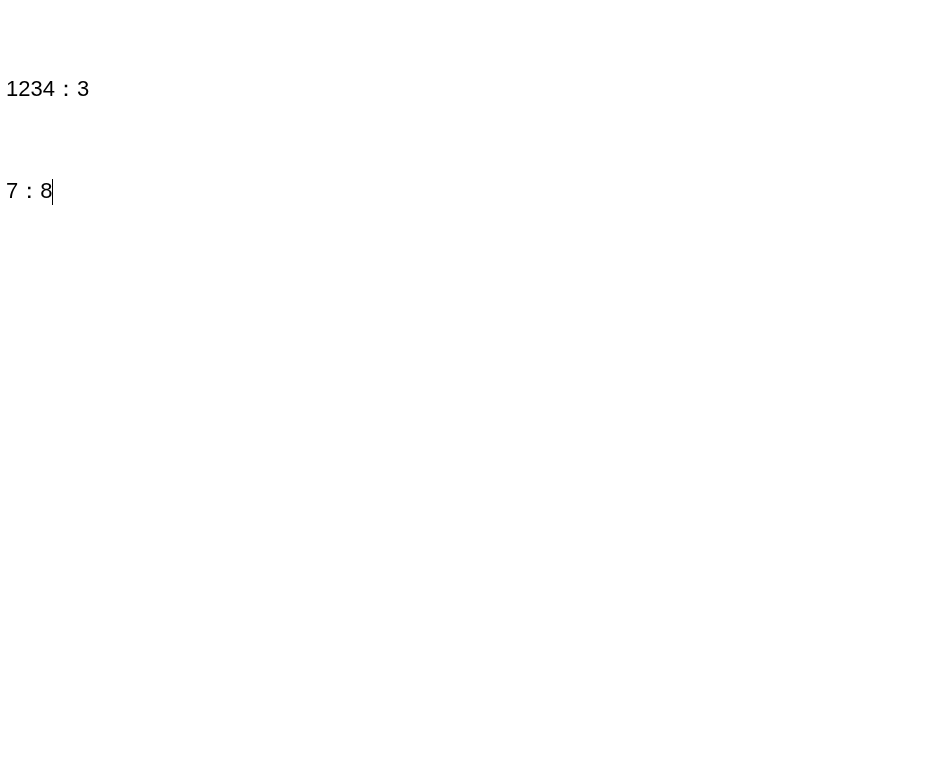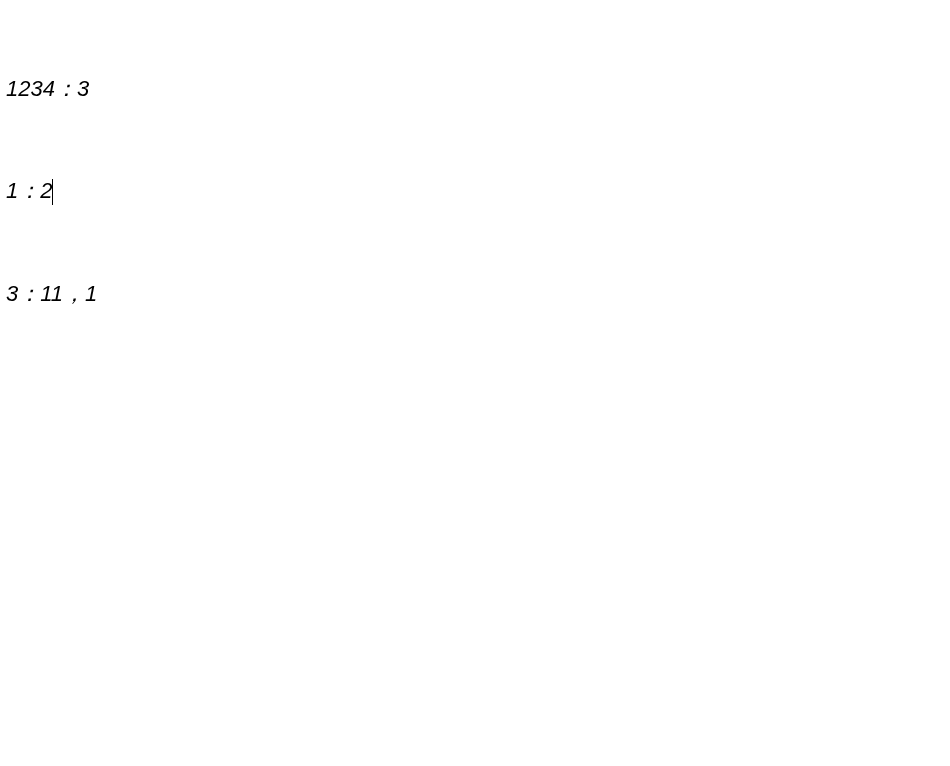--- a/index.html
+++ b/index.html
@@ -36,21 +36,20 @@
       font-size: 22px;
       line-height: 1.55;
       color: #000000;
       white-space: pre;
       font-family: "Microsoft YaHei", Arial, sans-serif;
       position: relative;
     }
     .line {
       min-height: 1.55em;
       position: relative;
-      font-style: italic;
     }
     .caret {
       display: inline-block;
       width: 1px;
       height: 1.2em;
       background: #000000;
       vertical-align: text-bottom;
       position: relative;
       top: 2px;
     }
@@ -71,22 +70,21 @@
   <div class="menubar-item">
     <span>查看</span>(<span class="accel">V</span>)
   </div>
   <div class="menubar-item">
     <span>帮助</span>(<span class="accel">H</span>)
   </div>
 </div>
 
 <div class="editor-area">
   <div class="line"><span>1234：3</span></div>
-  <div class="line"><span>1：2</span><span class="caret"></span></div>
-  <div class="line"><span>3：11，1</span></div>
+  <div class="line"><span>7：8</span><span class="caret"></span></div>
   
   
   
   
   
   
   
   
   
   

